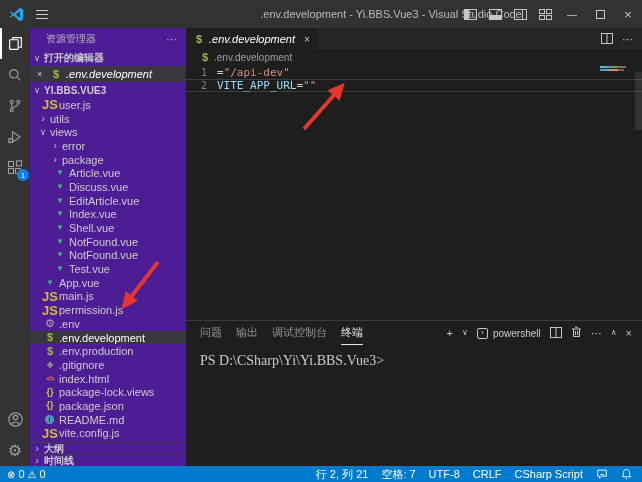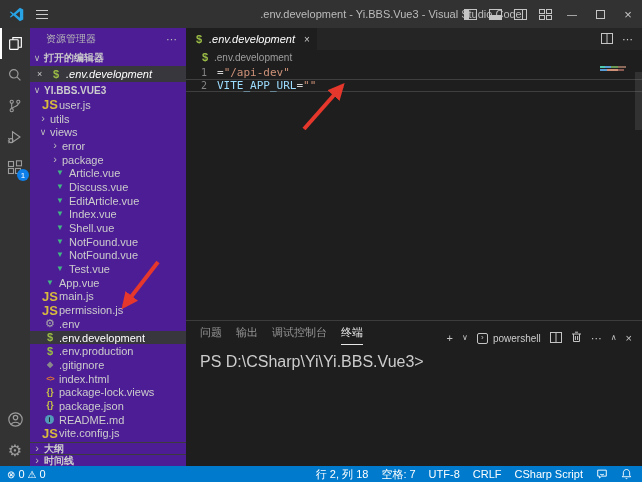--- a/index.html
+++ b/index.html
@@ -79,31 +79,31 @@
   .tk-string-link{color:#ce9178;text-decoration:underline;}
   .minimap{position:absolute;top:2px;right:12px;width:30px;}
   .mm-line1{height:2px;margin-bottom:1px;
     background:linear-gradient(to right,#4ec9b0 0 5px,#569cd6 5px 11px,#6a9955 11px 18px,#8c6a5a 18px 26px,transparent 26px);}
   .mm-line2{height:2px;width:26px;
     background:linear-gradient(to right,#569cd6 0 7px,#ce9178 7px 18px,#8a5a52 18px 24px,transparent 24px);}
   .scroll-thumb{position:absolute;top:8px;right:0;width:7px;height:58px;background:rgba(121,121,121,0.22);}
 
   
   .panel{height:146px;border-top:1px solid #3c3c3c;display:flex;flex-direction:column;flex:0 0 auto;background:#1e1e1e;}
-  .panel-header{height:24px;display:flex;align-items:flex-end;gap:14px;padding:0 10px 0 14px;flex:0 0 auto;}
+  .panel-header{height:24px;display:flex;align-items:center;gap:14px;padding:0 10px 0 14px;flex:0 0 auto;}
   .panel-tab{height:100%;display:flex;align-items:center;font-size:11px;color:#969696;
     border-bottom:1px solid transparent;cursor:pointer;}
   .panel-tab.active{color:#e7e7e7;border-bottom-color:#e7e7e7;}
   .panel-actions{margin-left:auto;display:flex;align-items:center;gap:9px;color:#c5c5c5;}
   .pa-glyph{font-size:11px;line-height:1;}
   .pa-chev{font-size:8px;}
   .term-box{width:11px;height:11px;border:1px solid #c5c5c5;border-radius:2px;display:flex;
     align-items:center;justify-content:center;font-size:8px;line-height:1;}
   .shell-label{font-size:10px;color:#cccccc;margin-left:-4px;}
-  .panel-body{font-family:Liberation Sans, sans-serif;font-size:16px;color:#cccccc;padding:8px 0 0 14px;}
+  .panel-body{font-family:Liberation Serif, serif;font-size:14px;color:#cccccc;padding:8px 0 0 14px;}
 
   
   .statusbar{height:16px;background:#007acc;display:flex;align-items:center;color:#ffffff;
     font-size:11px;padding:0 10px 0 7px;gap:4px;}
   .sb-seg{display:flex;align-items:center;gap:3px;white-space:nowrap;}
   .sb-right{margin-left:auto;display:flex;align-items:center;gap:13px;}
   .st-ic{font-size:10px;}
 
   
   .arrows{position:absolute;left:0;top:0;z-index:20;pointer-events:none;}
@@ -416,21 +416,21 @@
   </div>
 
   <div class="statusbar">
     <span class="sb-seg">
       <span class="st-ic">⊗</span>
       <span>0</span>
       <span class="st-ic">⚠</span>
       <span>0</span>
     </span>
     <span class="sb-right">
-      <span class="sb-seg">行 2, 列 18</span>
+      <span class="sb-seg">行 2, 列 21</span>
       <span class="sb-seg">空格: 7</span>
       <span class="sb-seg">UTF-8</span>
       <span class="sb-seg">CRLF</span>
       <span class="sb-seg">CSharp Script</span>
       <span class="sb-seg">
         <svg width="12" height="12" viewBox="0 0 14 14" fill="none" stroke="#ffffff" stroke-width="1.1">
           <path d="M2 2.5 h10 v7 h-5.5 l-2.5 2.2 v-2.2 h-2 z"></path>
             <path d="M4.6 5.2 h0.01 M9.4 5.2 h0.01" stroke-width="1.6"></path>
             <path d="M4.8 7.2 c1 1 3.4 1 4.4 0"></path>
         </svg>

